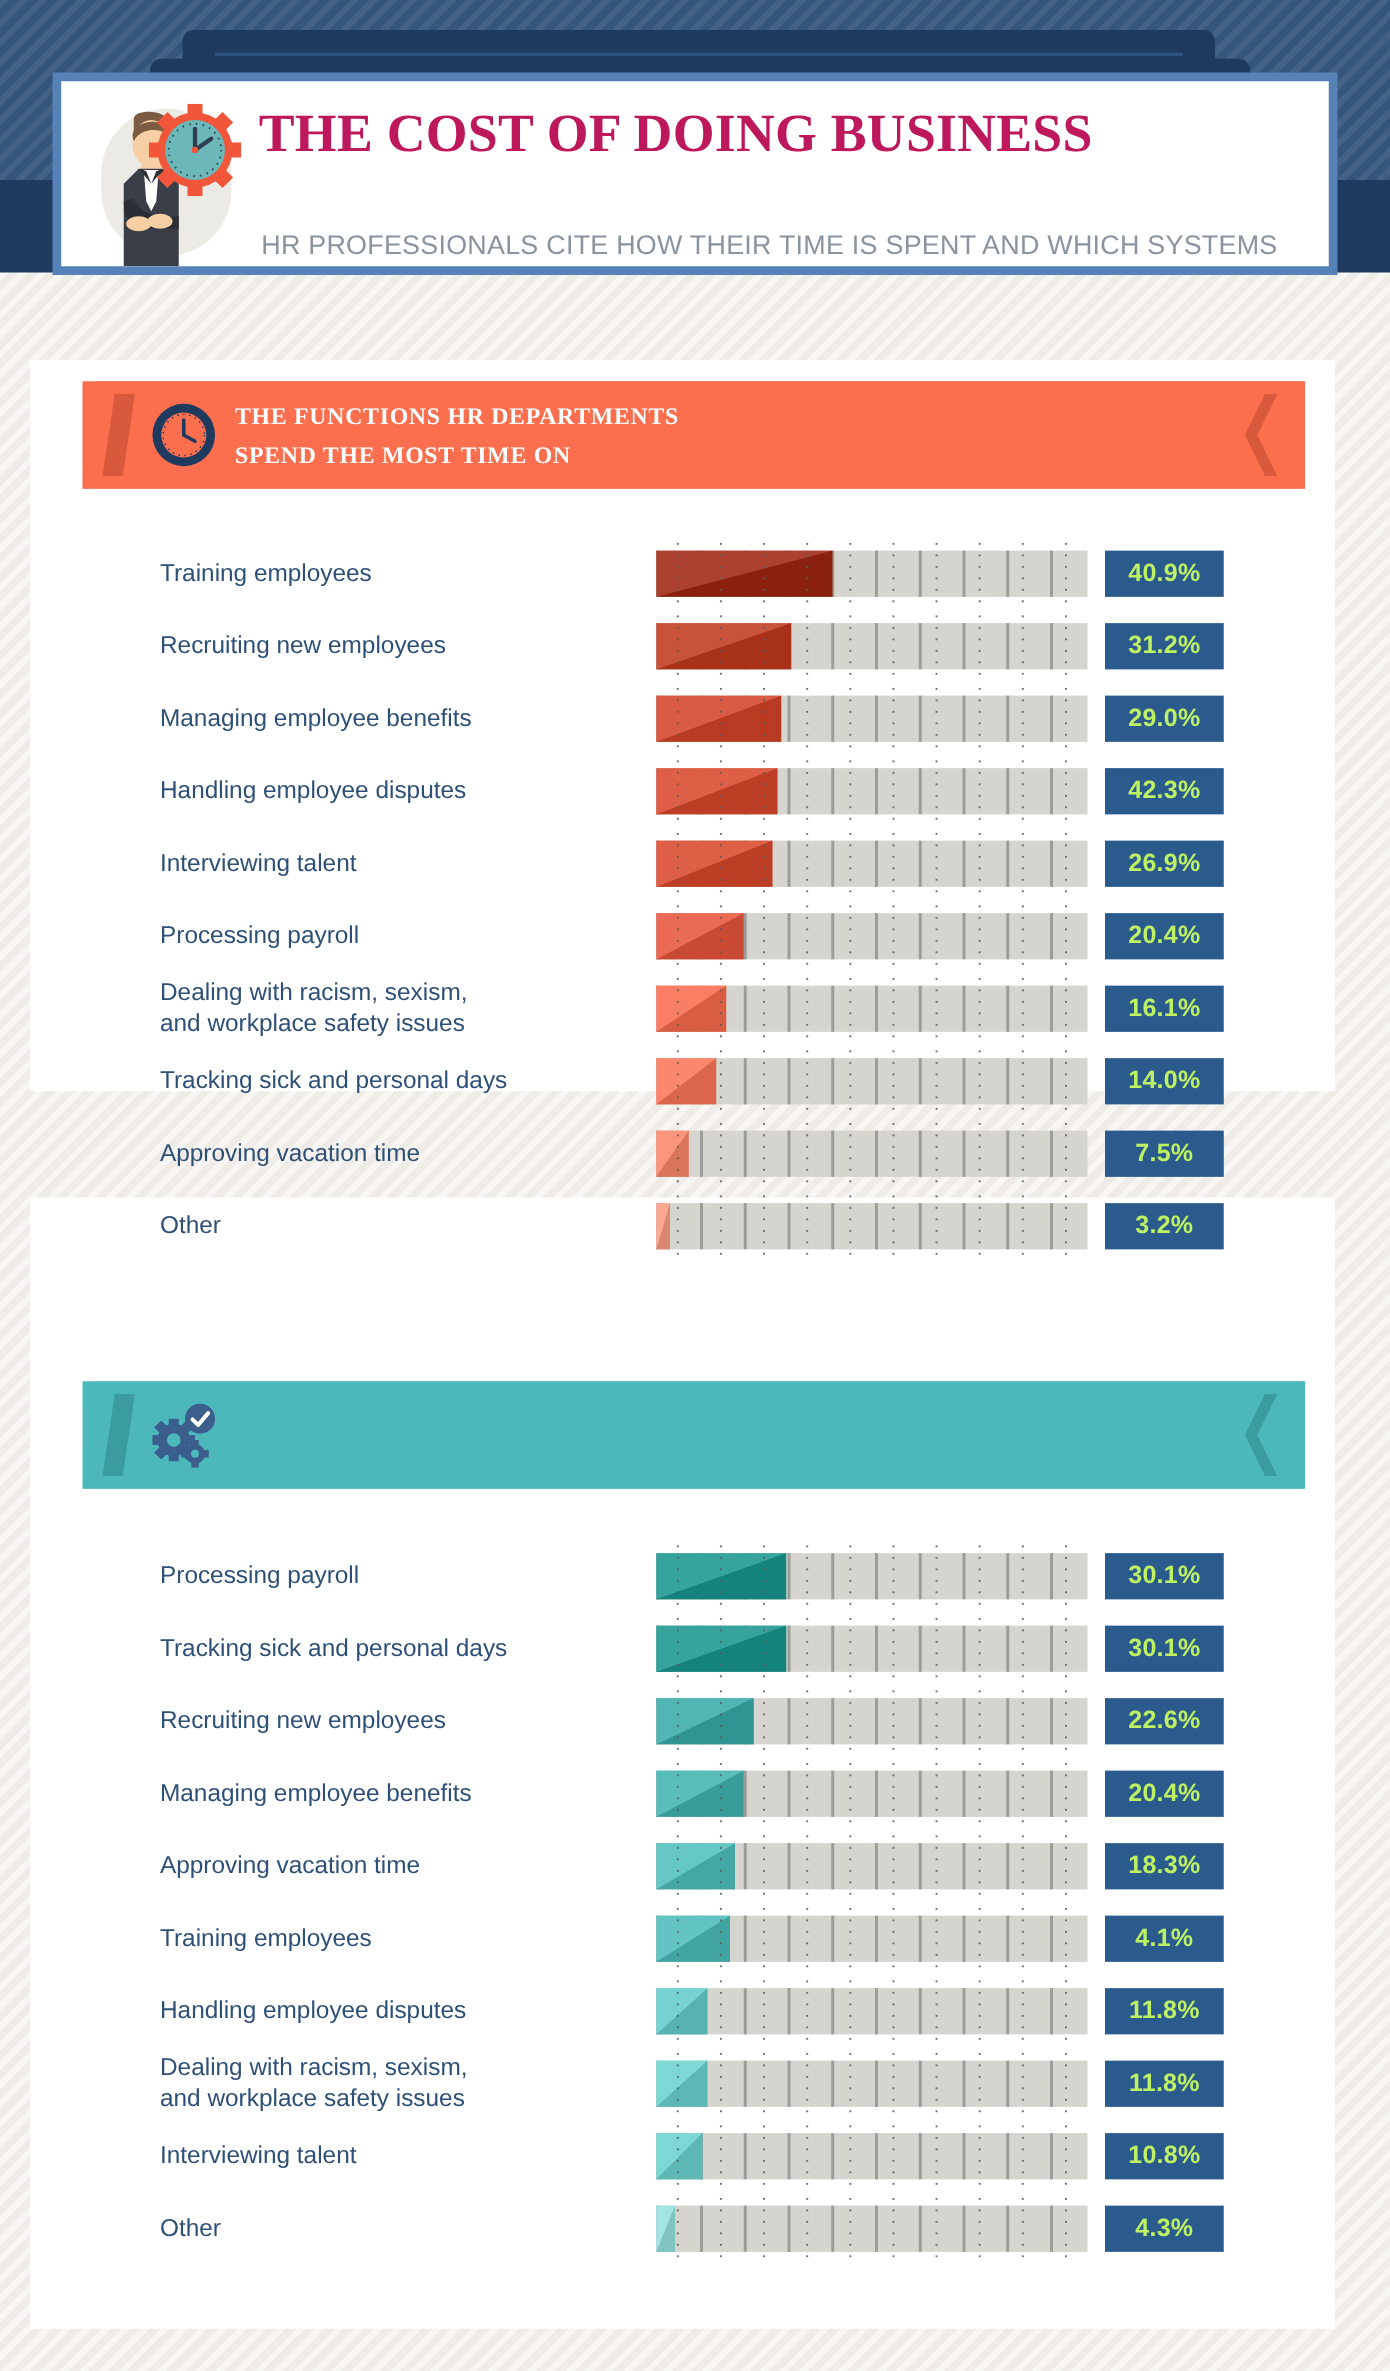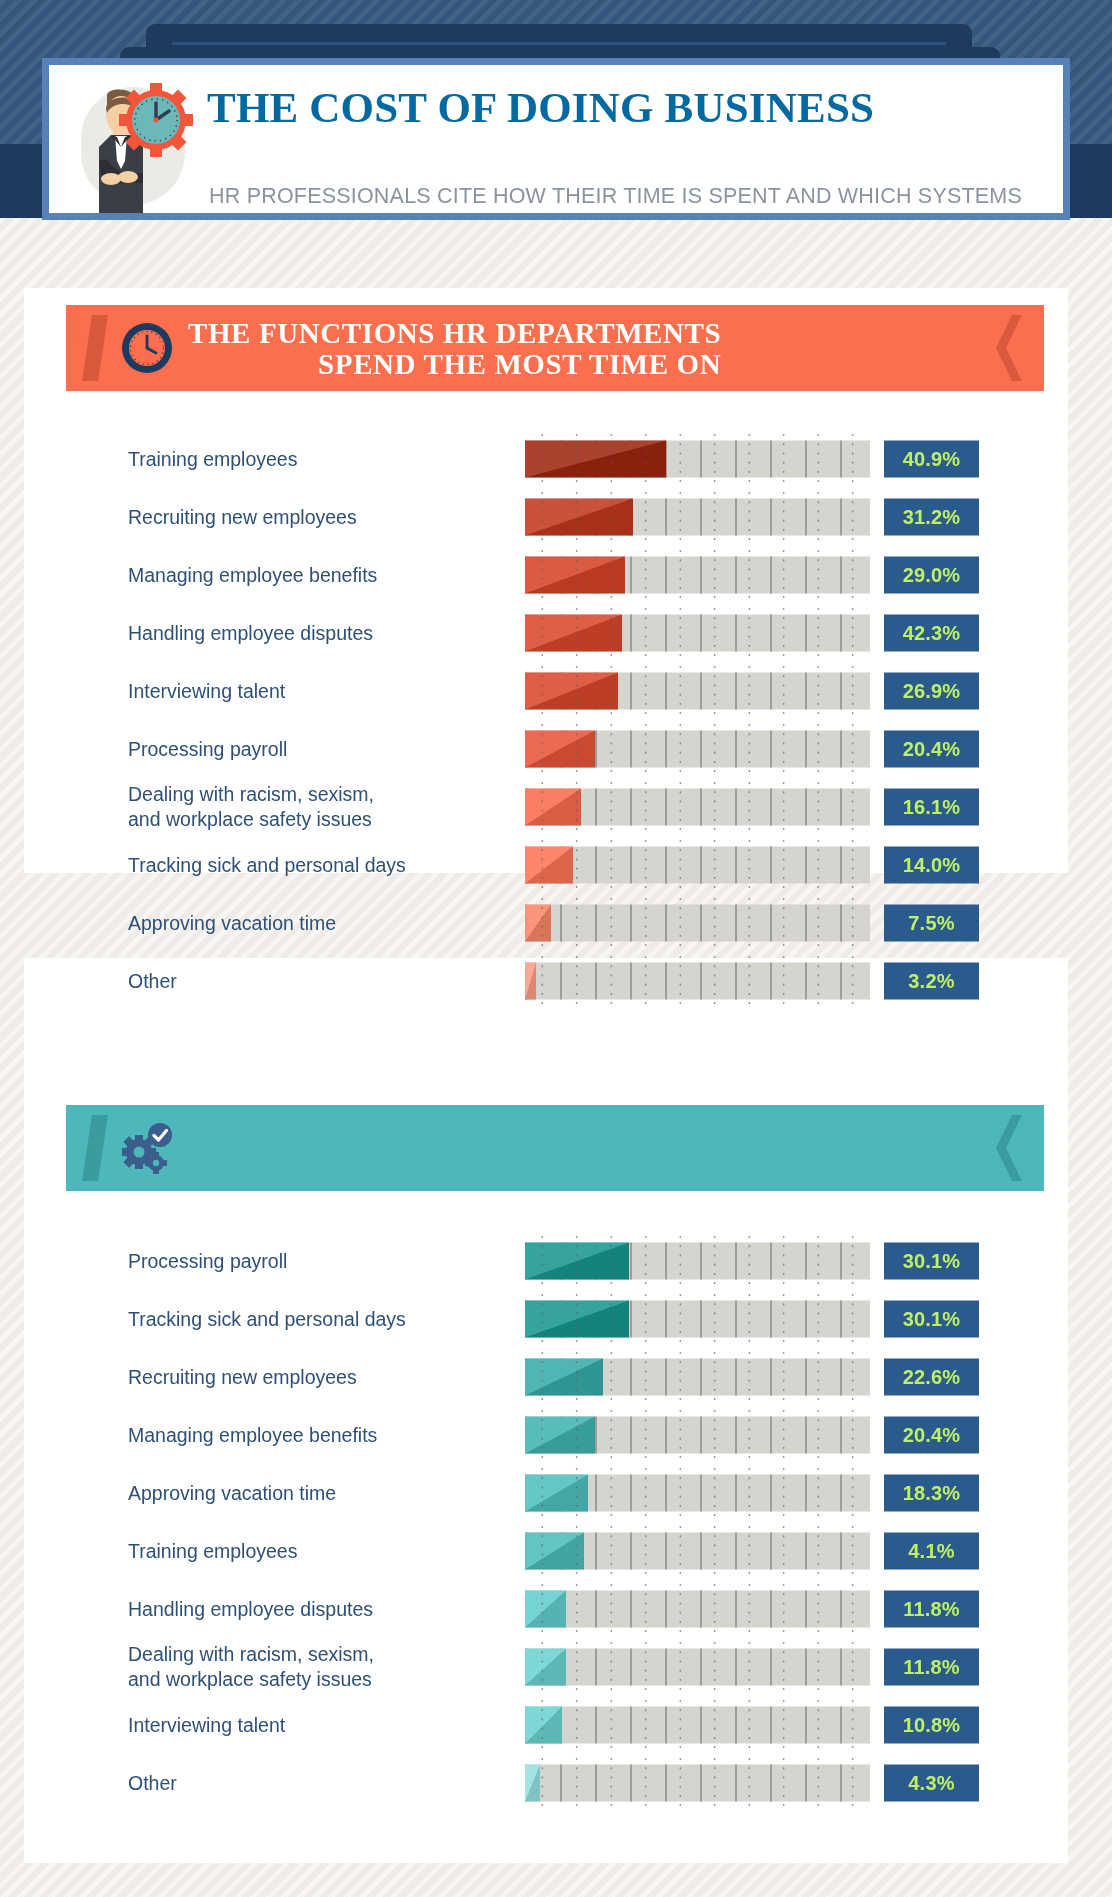--- a/index.html
+++ b/index.html
@@ -104,21 +104,21 @@
   .avatar-person { position: absolute; left: 6px; top: 22px; }
   .clock-gear { position: absolute; left: 52px; top: 18px; }
 
   .header-title {
     position: absolute;
     left: 158px; top: 18px;
     font-family: "Liberation Serif", serif;
     font-weight: 700;
     font-size: 43px;
     letter-spacing: 0.2px;
-    color: #0369a1;
+    color: #be185d;
     white-space: nowrap;
   }
   .header-sub {
     position: absolute;
     left: 160px; top: 84px;
     width: 840px;
     font-size: 21.5px;
     line-height: 30px;
     letter-spacing: 0.2px;
     color: #8a94a0;
@@ -174,24 +174,23 @@
     position: absolute;
     left: 52px; top: 14px;
     width: 58px; height: 58px;
   }
   .ribbon-title {
     position: absolute;
     left: 122px; top: 13px;
     color: #ffffff;
     font-family: "Liberation Serif", serif;
     font-weight: 700;
-    font-size: 29px;
+    font-size: 19px;
     line-height: 31px;
     letter-spacing: 0.6px;
-    text-align: right;
   }
   #ribbon-2 .ribbon-title { left: 132px; top: 11px; }
   .ribbon-title .ln2 { display: block; }
 
   
   .chart {
     position: absolute;
     z-index: 7;
     left: 0; width: 1112px;
   }

